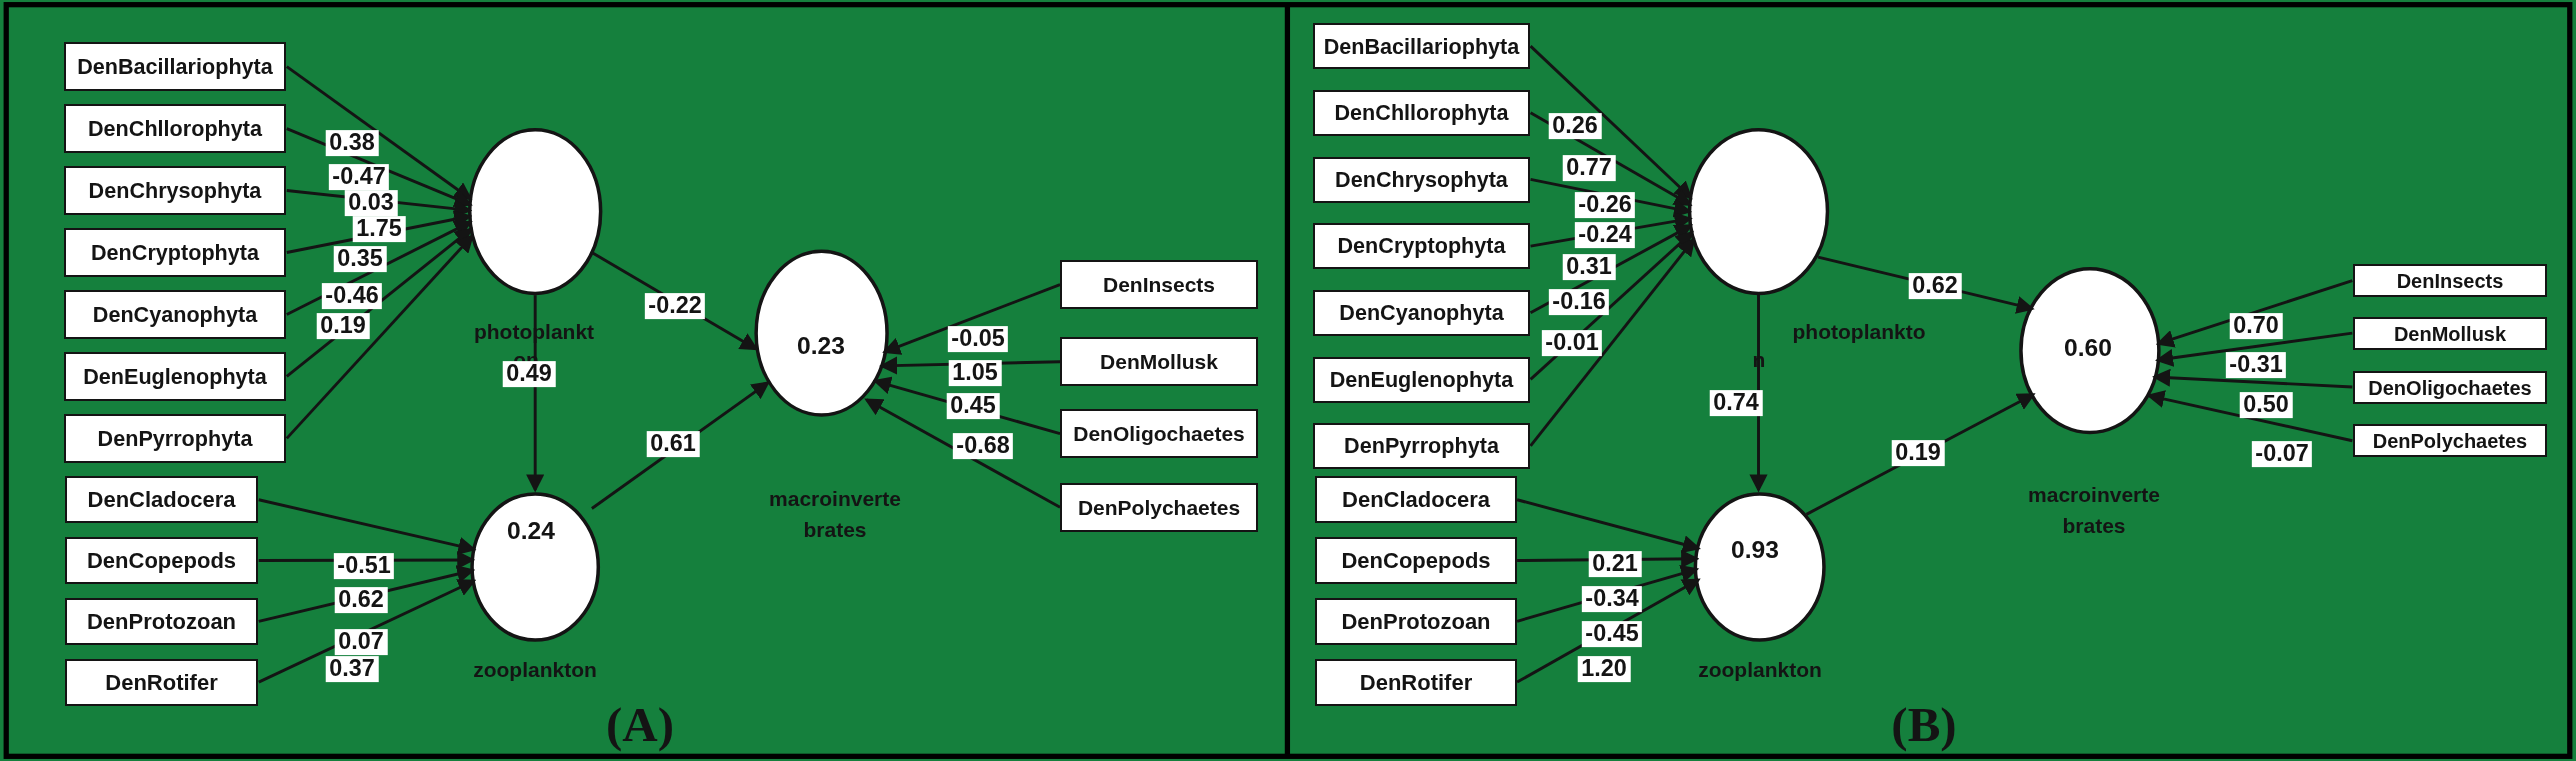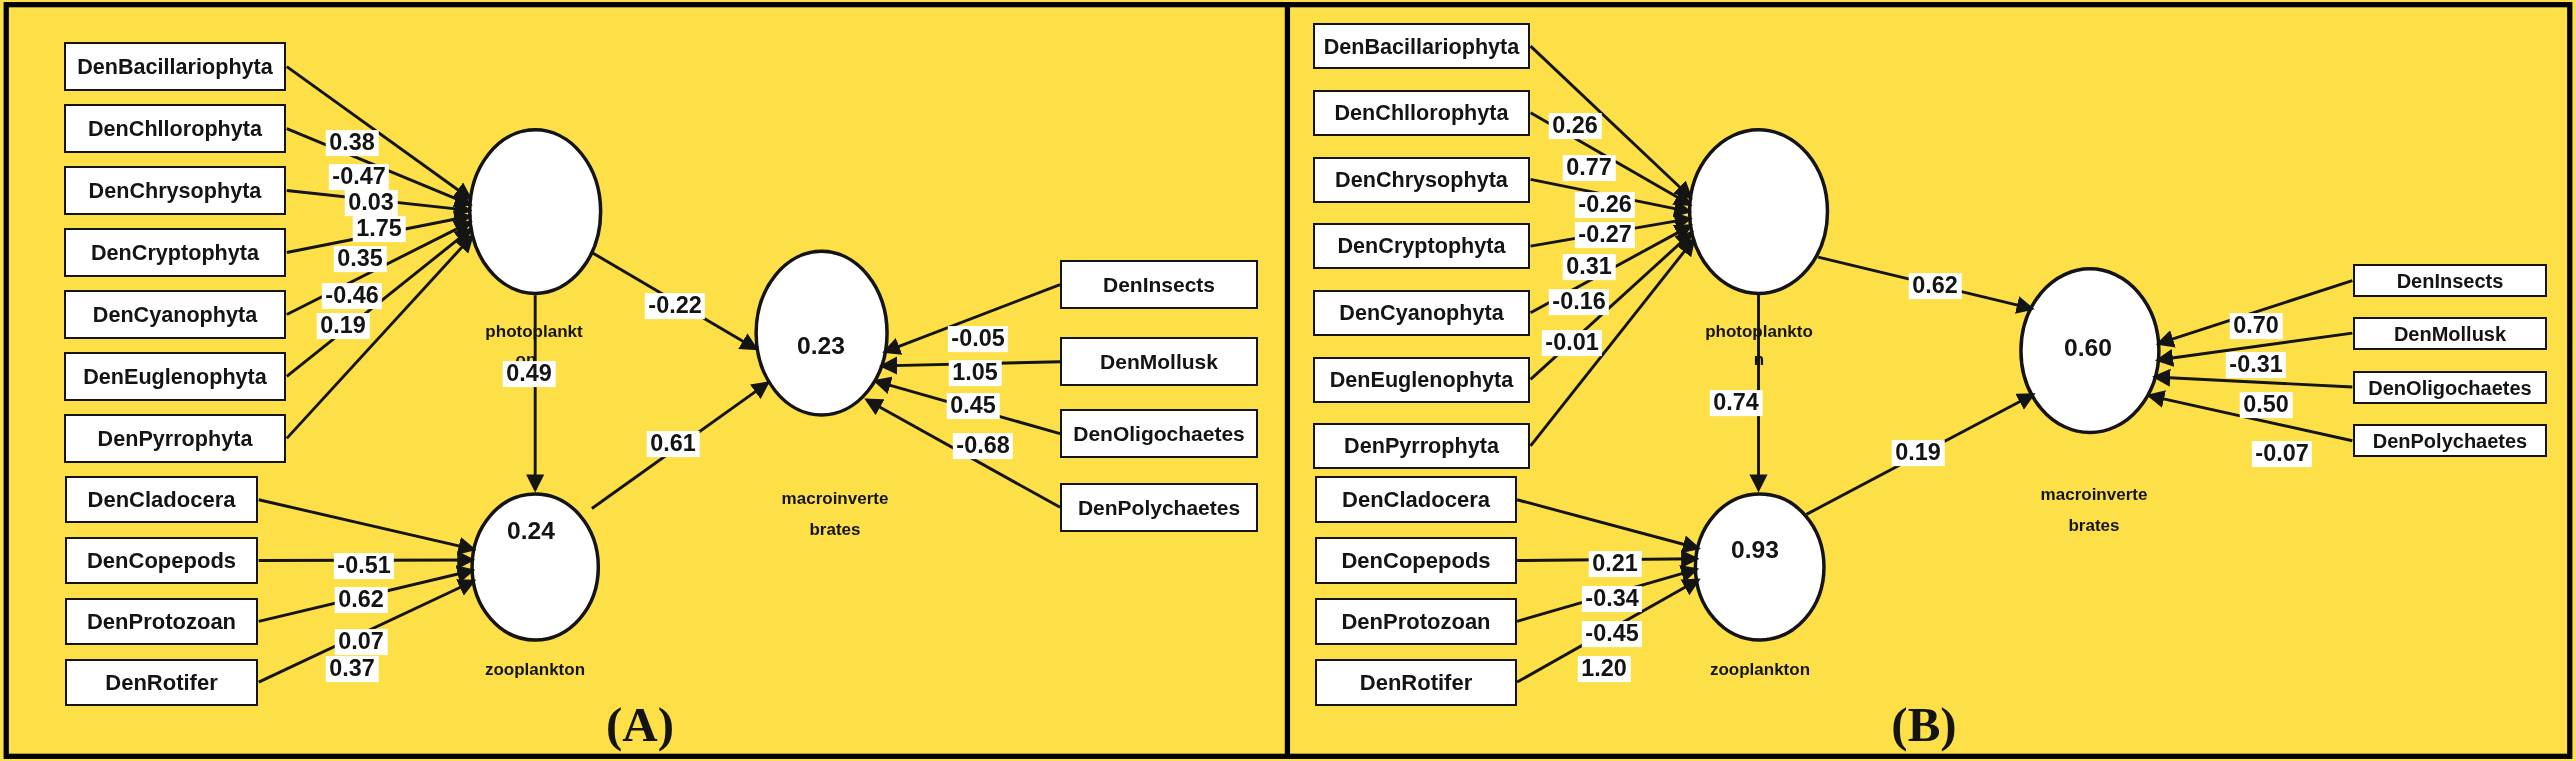--- a/index.html
+++ b/index.html
@@ -1,17 +1,17 @@
 <!DOCTYPE html>
 <html style="font-size:9.4px"><head>
 <meta charset="utf-8">
 <style>
   html,body{margin:0;padding:0;background:#fff;}
   #figure{
-    position:relative;width:2576px;height:761px;background:#fde047;
+    position:relative;width:2576px;height:761px;background:#15803d;
     font-family:"Liberation Sans",sans-serif;color:#141414;overflow:hidden;
   }
   #wires{position:absolute;left:0;top:0;width:2576px;height:761px;}
   .box{
     position:absolute;border:2.9px solid #141414;background:#fff;
     display:flex;align-items:center;justify-content:center;
     font-weight:bold;text-align:center;line-height:1;box-sizing:border-box;
     white-space:nowrap;
   }
   .lb{font-size:21.6px;}       
@@ -22,21 +22,21 @@
     position:absolute;transform:translate(-50%,-50%);
     font-weight:bold;font-size:23.4px;line-height:1;
     background:#fff;padding:1.2px 3.5px;white-space:nowrap;
   }
   .cval{
     position:absolute;transform:translate(-50%,-50%);
     font-weight:bold;font-size:24.6px;line-height:1;white-space:nowrap;
   }
   .cname{
     position:absolute;transform:translate(-50%,-50%);
-    font-weight:bold;font-size:17px;line-height:29px;text-align:center;white-space:nowrap;
+    font-weight:bold;font-size:21px;line-height:29px;text-align:center;white-space:nowrap;
   }
   .caption{
     position:absolute;transform:translate(-50%,-50%);
     font-family:"Liberation Serif",serif;font-weight:bold;font-size:49px;line-height:1;
   }
 </style>
 </head>
 <body>
 
 <div id="figure">
@@ -160,21 +160,21 @@
   <div class="box lb" style="left:1313px;top:23.4px;width:217px;height:46px">DenBacillariophyta</div>
   <div class="box lb" style="left:1313px;top:90px;width:217px;height:46px">DenChllorophyta</div>
   <div class="box lb" style="left:1313px;top:157px;width:217px;height:46px">DenChrysophyta</div>
   <div class="box lb" style="left:1313px;top:223px;width:217px;height:46px">DenCryptophyta</div>
   <div class="box lb" style="left:1313px;top:290px;width:217px;height:46px">DenCyanophyta</div>
   <div class="box lb" style="left:1313px;top:357px;width:217px;height:46px">DenEuglenophyta</div>
   <div class="box lb" style="left:1313px;top:423px;width:217px;height:46px">DenPyrrophyta</div>
   <div class="coef" style="left:1575px;top:126px">0.26</div>
   <div class="coef" style="left:1589px;top:168px">0.77</div>
   <div class="coef" style="left:1605px;top:205px">-0.26</div>
-  <div class="coef" style="left:1605px;top:235px">-0.27</div>
+  <div class="coef" style="left:1605px;top:235px">-0.24</div>
   <div class="coef" style="left:1589px;top:267px">0.31</div>
   <div class="coef" style="left:1579px;top:302px">-0.16</div>
   <div class="coef" style="left:1572px;top:343px">-0.01</div>
 
   <div class="box bb" style="left:1315px;top:476px;width:202px;height:47px">DenCladocera</div>
   <div class="box bb" style="left:1315px;top:537px;width:202px;height:47px">DenCopepods</div>
   <div class="box bb" style="left:1315px;top:598px;width:202px;height:47px">DenProtozoan</div>
   <div class="box bb" style="left:1315px;top:659px;width:202px;height:47px">DenRotifer</div>
   <div class="coef" style="left:1615px;top:564px">0.21</div>
   <div class="coef" style="left:1612px;top:599px">-0.34</div>
@@ -183,21 +183,21 @@
 
   <div class="box rbB" style="left:2353px;top:264px;width:194px;height:33px">DenInsects</div>
   <div class="box rbB" style="left:2353px;top:317px;width:194px;height:33px">DenMollusk</div>
   <div class="box rbB" style="left:2353px;top:371px;width:194px;height:33px">DenOligochaetes</div>
   <div class="box rbB" style="left:2353px;top:424px;width:194px;height:33px">DenPolychaetes</div>
   <div class="coef" style="left:2256px;top:326px">0.70</div>
   <div class="coef" style="left:2256px;top:365px">-0.31</div>
   <div class="coef" style="left:2266px;top:405px">0.50</div>
   <div class="coef" style="left:2282px;top:454px">-0.07</div>
 
-  <div class="cname" style="left:1759px;top:331px">photoplankto</div>
+  <div class="cname" style="left:1859px;top:331px">photoplankto</div>
   <div class="cname" style="left:1759px;top:359px">n</div>
   <div class="cval" style="left:1755px;top:550px">0.93</div>
   <div class="cname" style="left:1760px;top:669px">zooplankton</div>
   <div class="cval" style="left:2088px;top:348px">0.60</div>
   <div class="cname" style="left:2094px;top:494px">macroinverte</div>
   <div class="cname" style="left:2094px;top:525px">brates</div>
 
   <div class="coef" style="left:1935px;top:286px">0.62</div>
   <div class="coef" style="left:1736px;top:403px">0.74</div>
   <div class="coef" style="left:1918px;top:453px">0.19</div>

